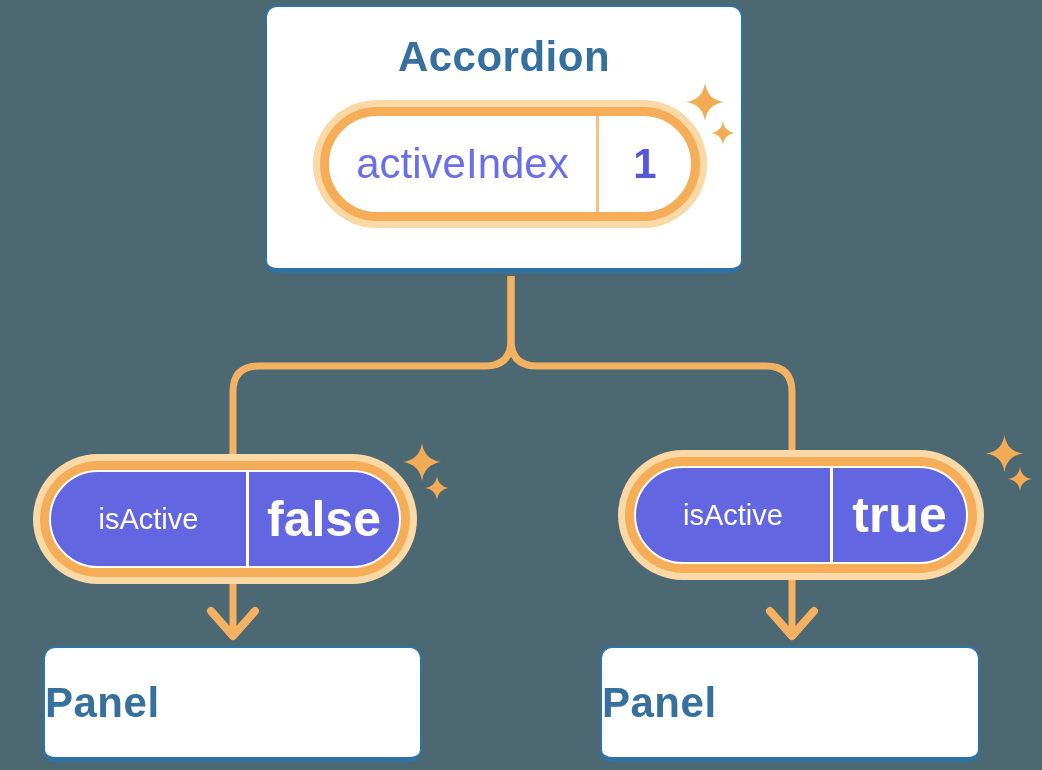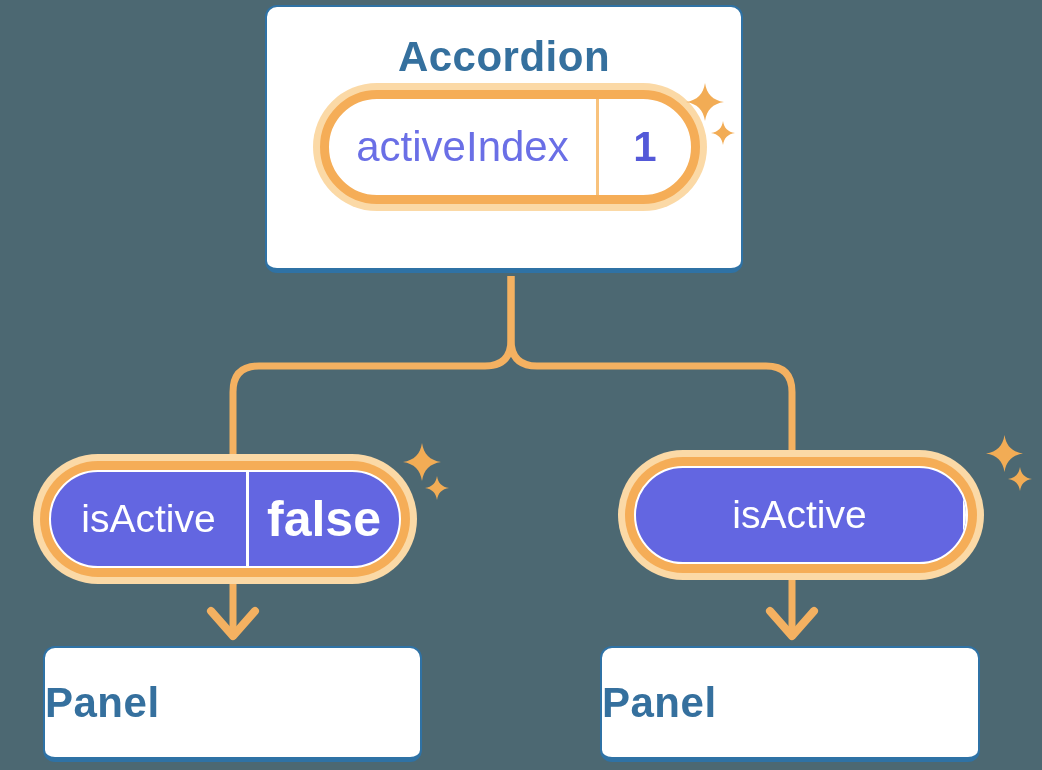--- a/index.html
+++ b/index.html
@@ -48,21 +48,21 @@
     justify-content: flex-start;
     width: 379px;
     height: 116px;
   }
   .panel-card.left  { left: 43px;  top: 646px; }
   .panel-card.right { left: 600px; top: 646px; width: 380px; }
 
   
   .state-pill {
     position: absolute;
-    left: 320px; top: 90px;
+    left: 320px; top: 107px;
     width: 380px; height: 114px;
     box-sizing: border-box;
     background: #FFFFFF;
     border: 9px solid #F5AD57;
     border-radius: 999px;
     box-shadow: 0 0 0 7px #FBD9A6;
     display: flex;
     align-items: stretch;
     overflow: hidden;
     z-index: 3;
@@ -105,21 +105,21 @@
     z-index: 3;
   }
   .prop-pill.left  { left: 49px;  top: 470px; width: 352px; }
   .prop-pill.right { left: 634px; top: 466px; width: 334px; }
   .prop-pill .pill-label {
     flex: 1;
     display: flex;
     align-items: center;
     justify-content: center;
     color: #FFFFFF;
-    font-size: 39px;
+    font-size: 29px;
     font-weight: 500;
   }
   .prop-pill .pill-divider {
     width: 3px;
     background: #FFFFFF;
   }
   .prop-pill .pill-value {
     display: flex;
     align-items: center;
     justify-content: center;
@@ -160,20 +160,21 @@
 
   <div class="prop-pill left">
     <div class="pill-label">isActive</div>
     <div class="pill-divider"></div>
     <div class="pill-value">false</div>
   </div>
 
   <div class="prop-pill right">
     <div class="pill-label">isActive</div>
     <div class="pill-divider"></div>
+    <div class="pill-value">true</div>
   </div>
 
   <div class="card panel-card left">
     <div class="card-title">Panel</div>
   </div>
   <div class="card panel-card right">
     <div class="card-title">Panel</div>
   </div>
 
   <svg class="sparkle" style="left:686px; top:83px;" width="38" height="38" viewBox="0 0 32 32">

